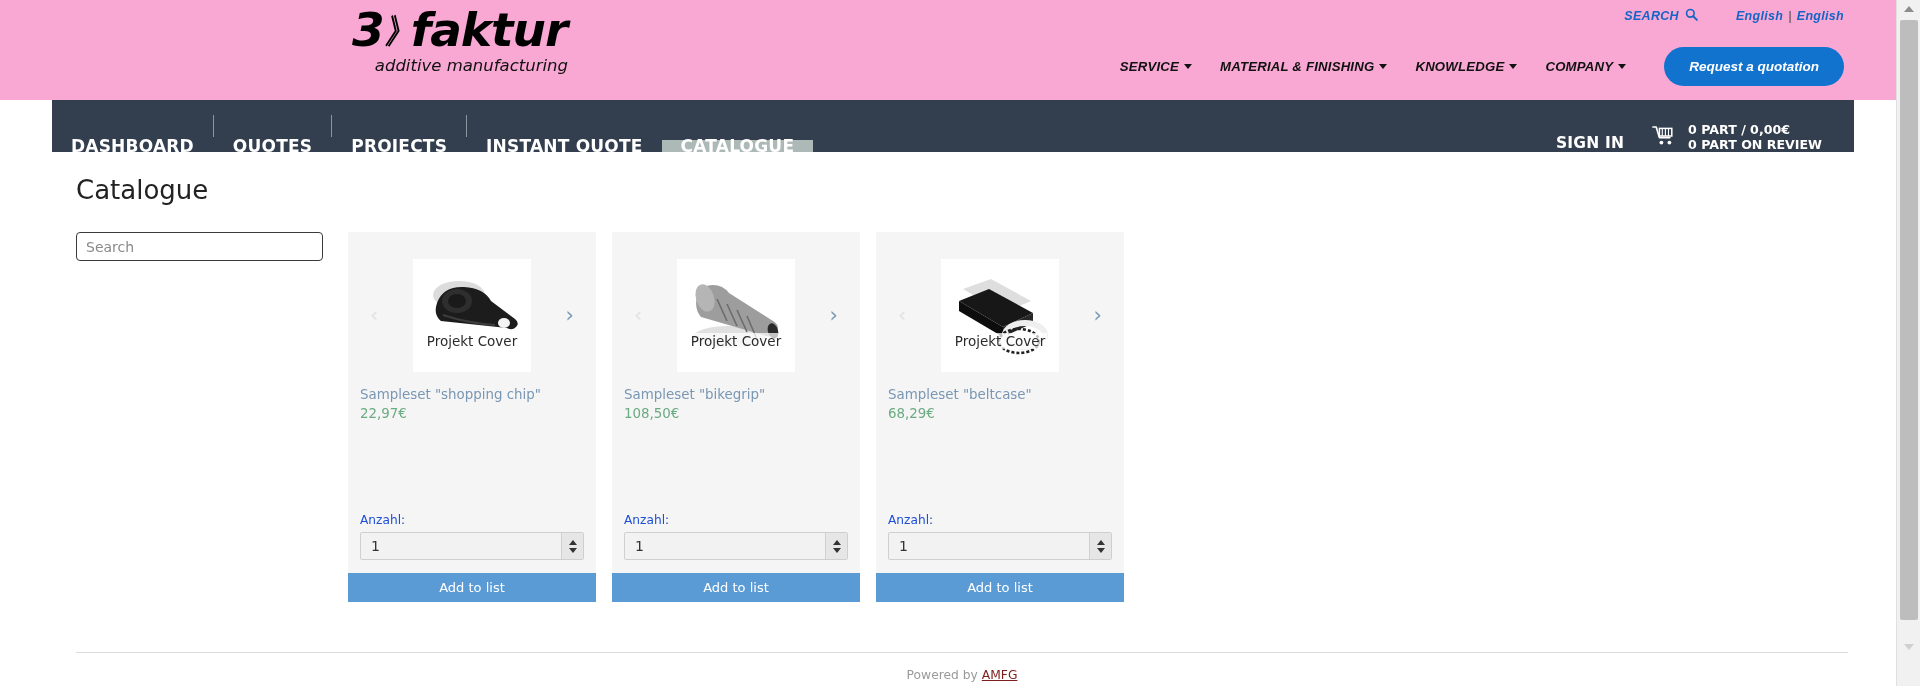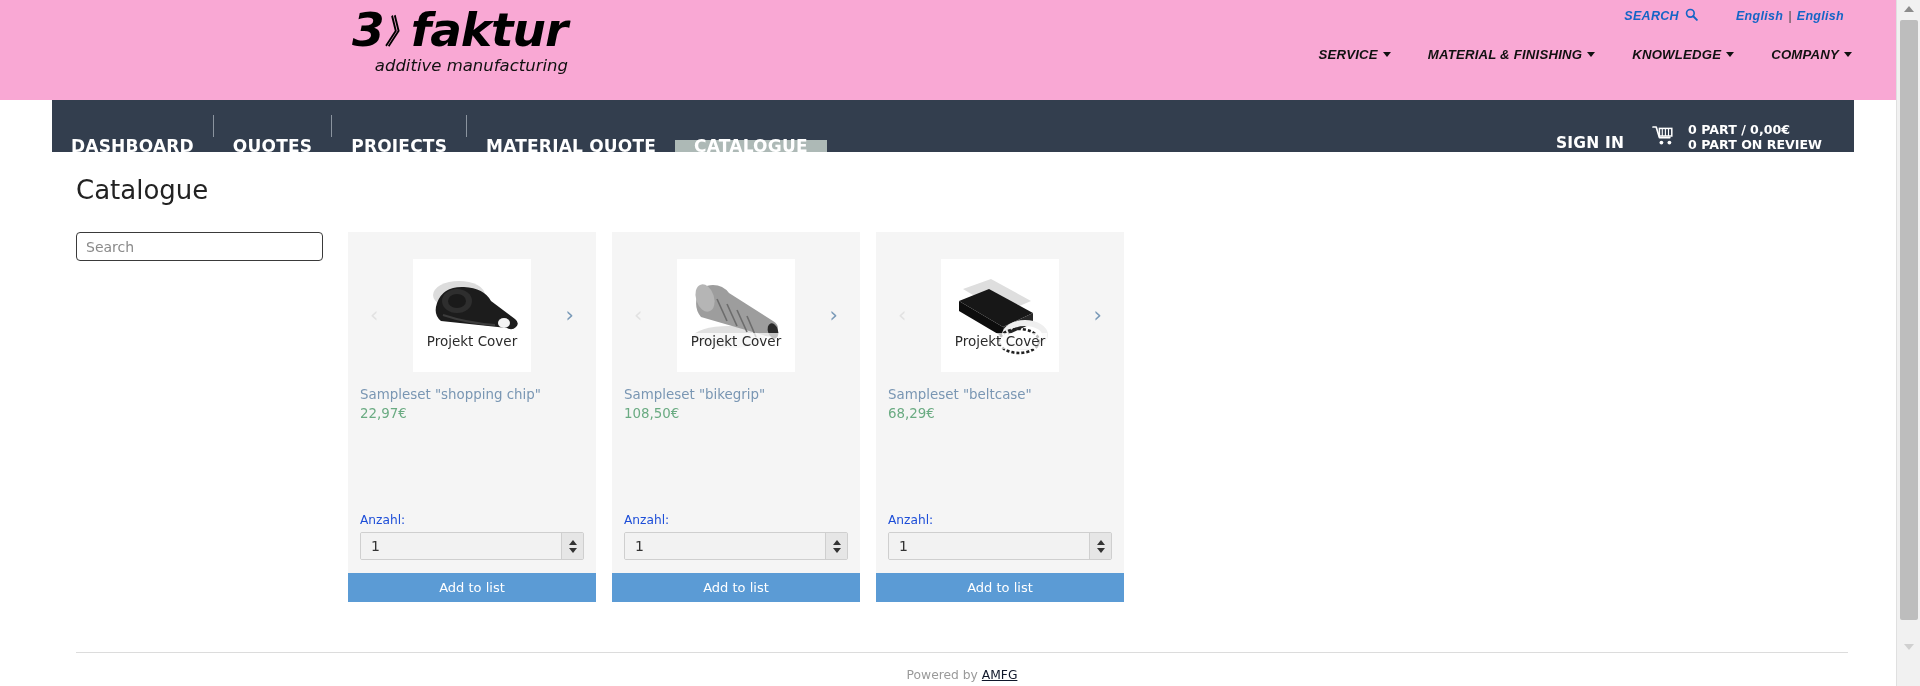--- a/index.html
+++ b/index.html
@@ -71,24 +71,24 @@
   .util-search {
     display: flex; align-items: center; gap: 6px;
     cursor: pointer;
   }
   .util-lang { display: flex; align-items: center; gap: 5px; }
   .util-lang .sep { color: #444; font-weight: normal; }
   .util-lang a { color: #1565c6; text-decoration: none; }
 
   .main-nav {
     position: absolute;
-    right: 68px; top: 47px;
+    right: 76px; top: 47px;
     display: flex;
     align-items: center;
-    gap: 37px;
+    gap: 28px;
   }
   .nav-item {
     font-style: italic;
     font-weight: bold;
     font-size: 13.2px;
     color: #111111;
     letter-spacing: .2px;
     white-space: nowrap;
     cursor: pointer;
     display: flex; align-items: center; gap: 5px;
@@ -323,21 +323,21 @@
     width: 1772px;
     border-top: 1px solid #dcdcdc;
     padding-top: 12px;
     text-align: center;
   }
   .footer-text {
     font-size: 12.3px;
     color: #9a9a9a;
     font-family: "DejaVu Sans", sans-serif;
   }
-  .footer-text a { color: #0f172a; }
+  .footer-text a { color: #7f1d1d; }
 
   
   .scrollbar {
     position: absolute;
     right: 0; top: 0;
     width: 24px; height: 686px;
     background: #f1f1f1;
     border-left: 1px solid #e0e0e0;
   }
   .sb-up, .sb-down {
@@ -397,32 +397,33 @@
         <i class="caret"></i>
       </div>
       <div class="nav-item">
         <span>KNOWLEDGE</span>
         <i class="caret"></i>
       </div>
       <div class="nav-item">
         <span>COMPANY</span>
         <i class="caret"></i>
       </div>
+      <button class="quote-btn">Request a quotation</button>
     </div>
   </div>
 
   <div class="appbar">
     <div class="appbar-left">
       <div class="app-tab">DASHBOARD</div>
       <div class="tab-div"></div>
       <div class="app-tab">QUOTES</div>
       <div class="tab-div"></div>
       <div class="app-tab">PROJECTS</div>
       <div class="tab-div"></div>
-      <div class="app-tab">MATERIAL QUOTE</div>
+      <div class="app-tab">INSTANT QUOTE</div>
       <div class="app-tab active">CATALOGUE</div>
     </div>
     <div class="appbar-right">
       <div class="signin">SIGN IN</div>
       <div class="cart-area">
         <span>
           <svg width="24" height="21" viewBox="0 0 24 21">
             <path d="M1 2 h3.2 l3.2 10.6 h10.4" fill="none" stroke="#fff" stroke-width="1.7" stroke-linecap="round" stroke-linejoin="round"></path>
             <rect x="7.4" y="3.4" width="12.4" height="7.6" fill="none" stroke="#fff" stroke-width="1.5"></rect>
             <line x1="10.3" y1="3.4" x2="10.3" y2="11" stroke="#fff" stroke-width="1.1"></line>

